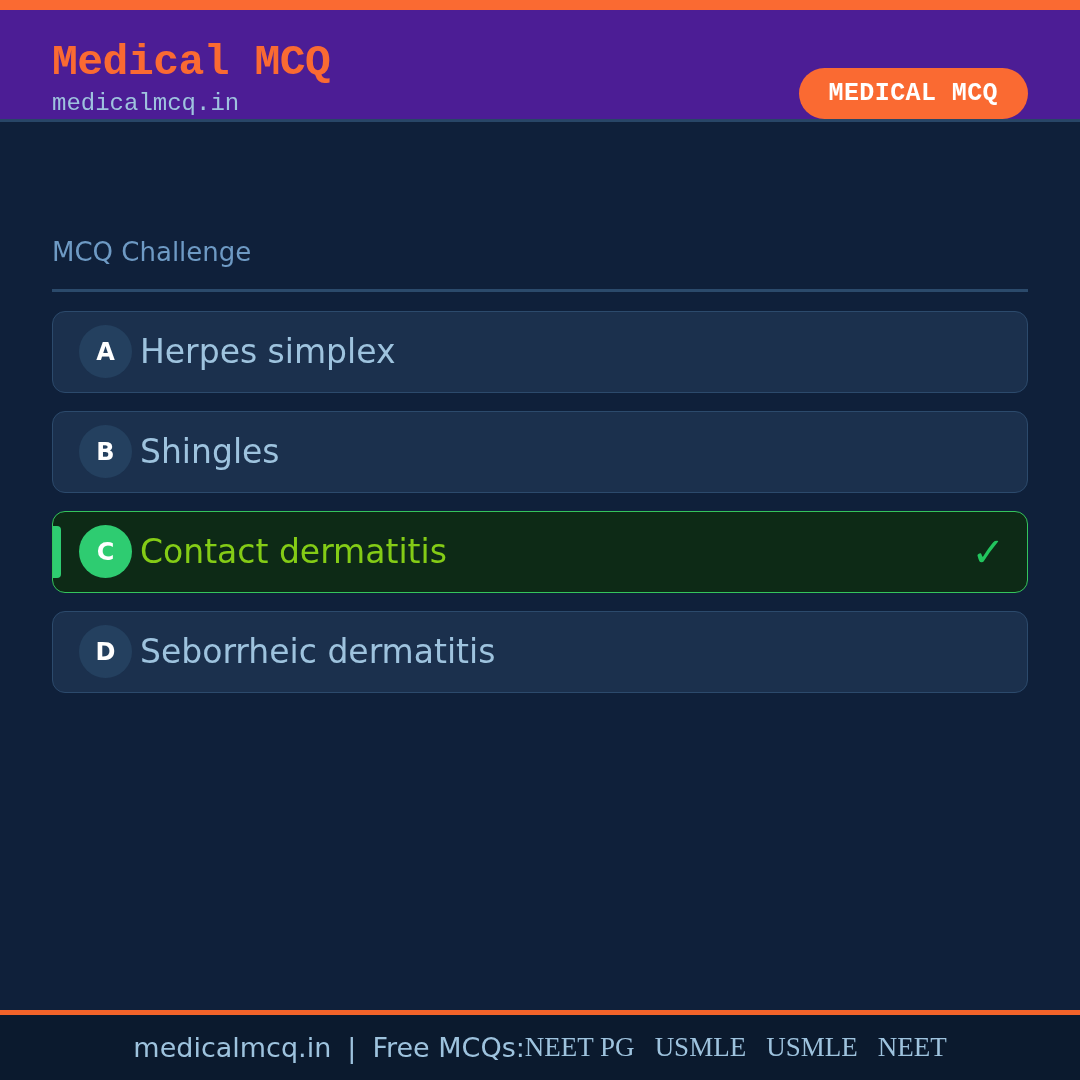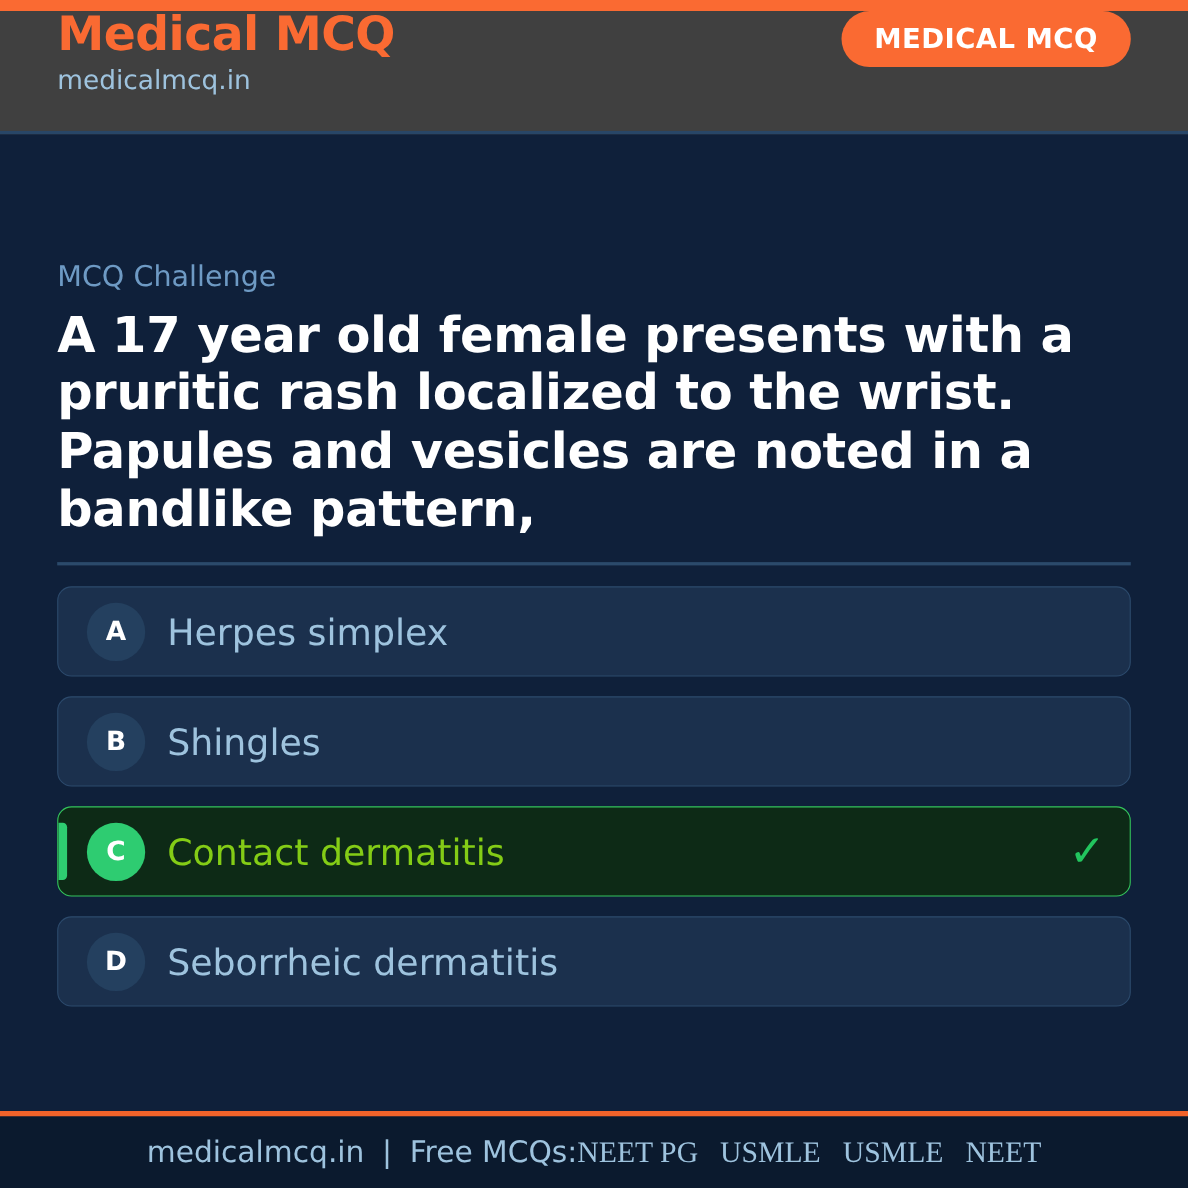--- a/index.html
+++ b/index.html
@@ -28,27 +28,28 @@
     height: 10px;
     width: 100%;
     background: #FA6A32;
     flex: 0 0 auto;
   }
 
   
   .header {
     flex: 0 0 auto;
     height: 112px;
-    background: #404040;
+    background: #4c1d95;
     border-bottom: 3px solid #284667;
     box-sizing: border-box;
     display: flex;
-    align-items: flex-start;
+    align-items: flex-end;
     justify-content: space-between;
     padding: 0 52px;
+    font-family: Liberation Mono, monospace;
   }
   .brand-block {
     display: flex;
     flex-direction: column;
     justify-content: center;
   }
   .brand-title {
     color: #FA6A32;
     font-size: 43px;
     font-weight: bold;
@@ -140,21 +141,21 @@
     font-size: 24px;
     font-weight: bold;
     display: flex;
     align-items: center;
     justify-content: center;
   }
 
   .option .otext {
     color: #9EC3DE;
     font-size: 33px;
-    margin-left: 20px;
+    margin-left: 8px;
     line-height: 1;
     white-space: nowrap;
   }
 
   .option .check {
     margin-left: auto;
     color: #22C55E;
     font-size: 40px;
     line-height: 1;
     display: none;
@@ -230,21 +231,20 @@
     <div class="brand-block">
       <div class="brand-title">Medical MCQ</div>
       <div class="brand-sub">medicalmcq.in</div>
     </div>
     <div class="header-badge">MEDICAL MCQ</div>
   </div>
 
   <div class="main">
 
     <div class="q-kicker">MCQ Challenge</div>
-    <div class="q-text">A 17 year old female presents with a pruritic rash localized to the wrist. Papules and vesicles are noted in a bandlike pattern,</div>
     <div class="q-divider"></div>
 
     <div class="options">
 
       <div class="option">
         <div class="badge">A</div>
         <div class="otext">Herpes simplex</div>
 
       </div>
 

